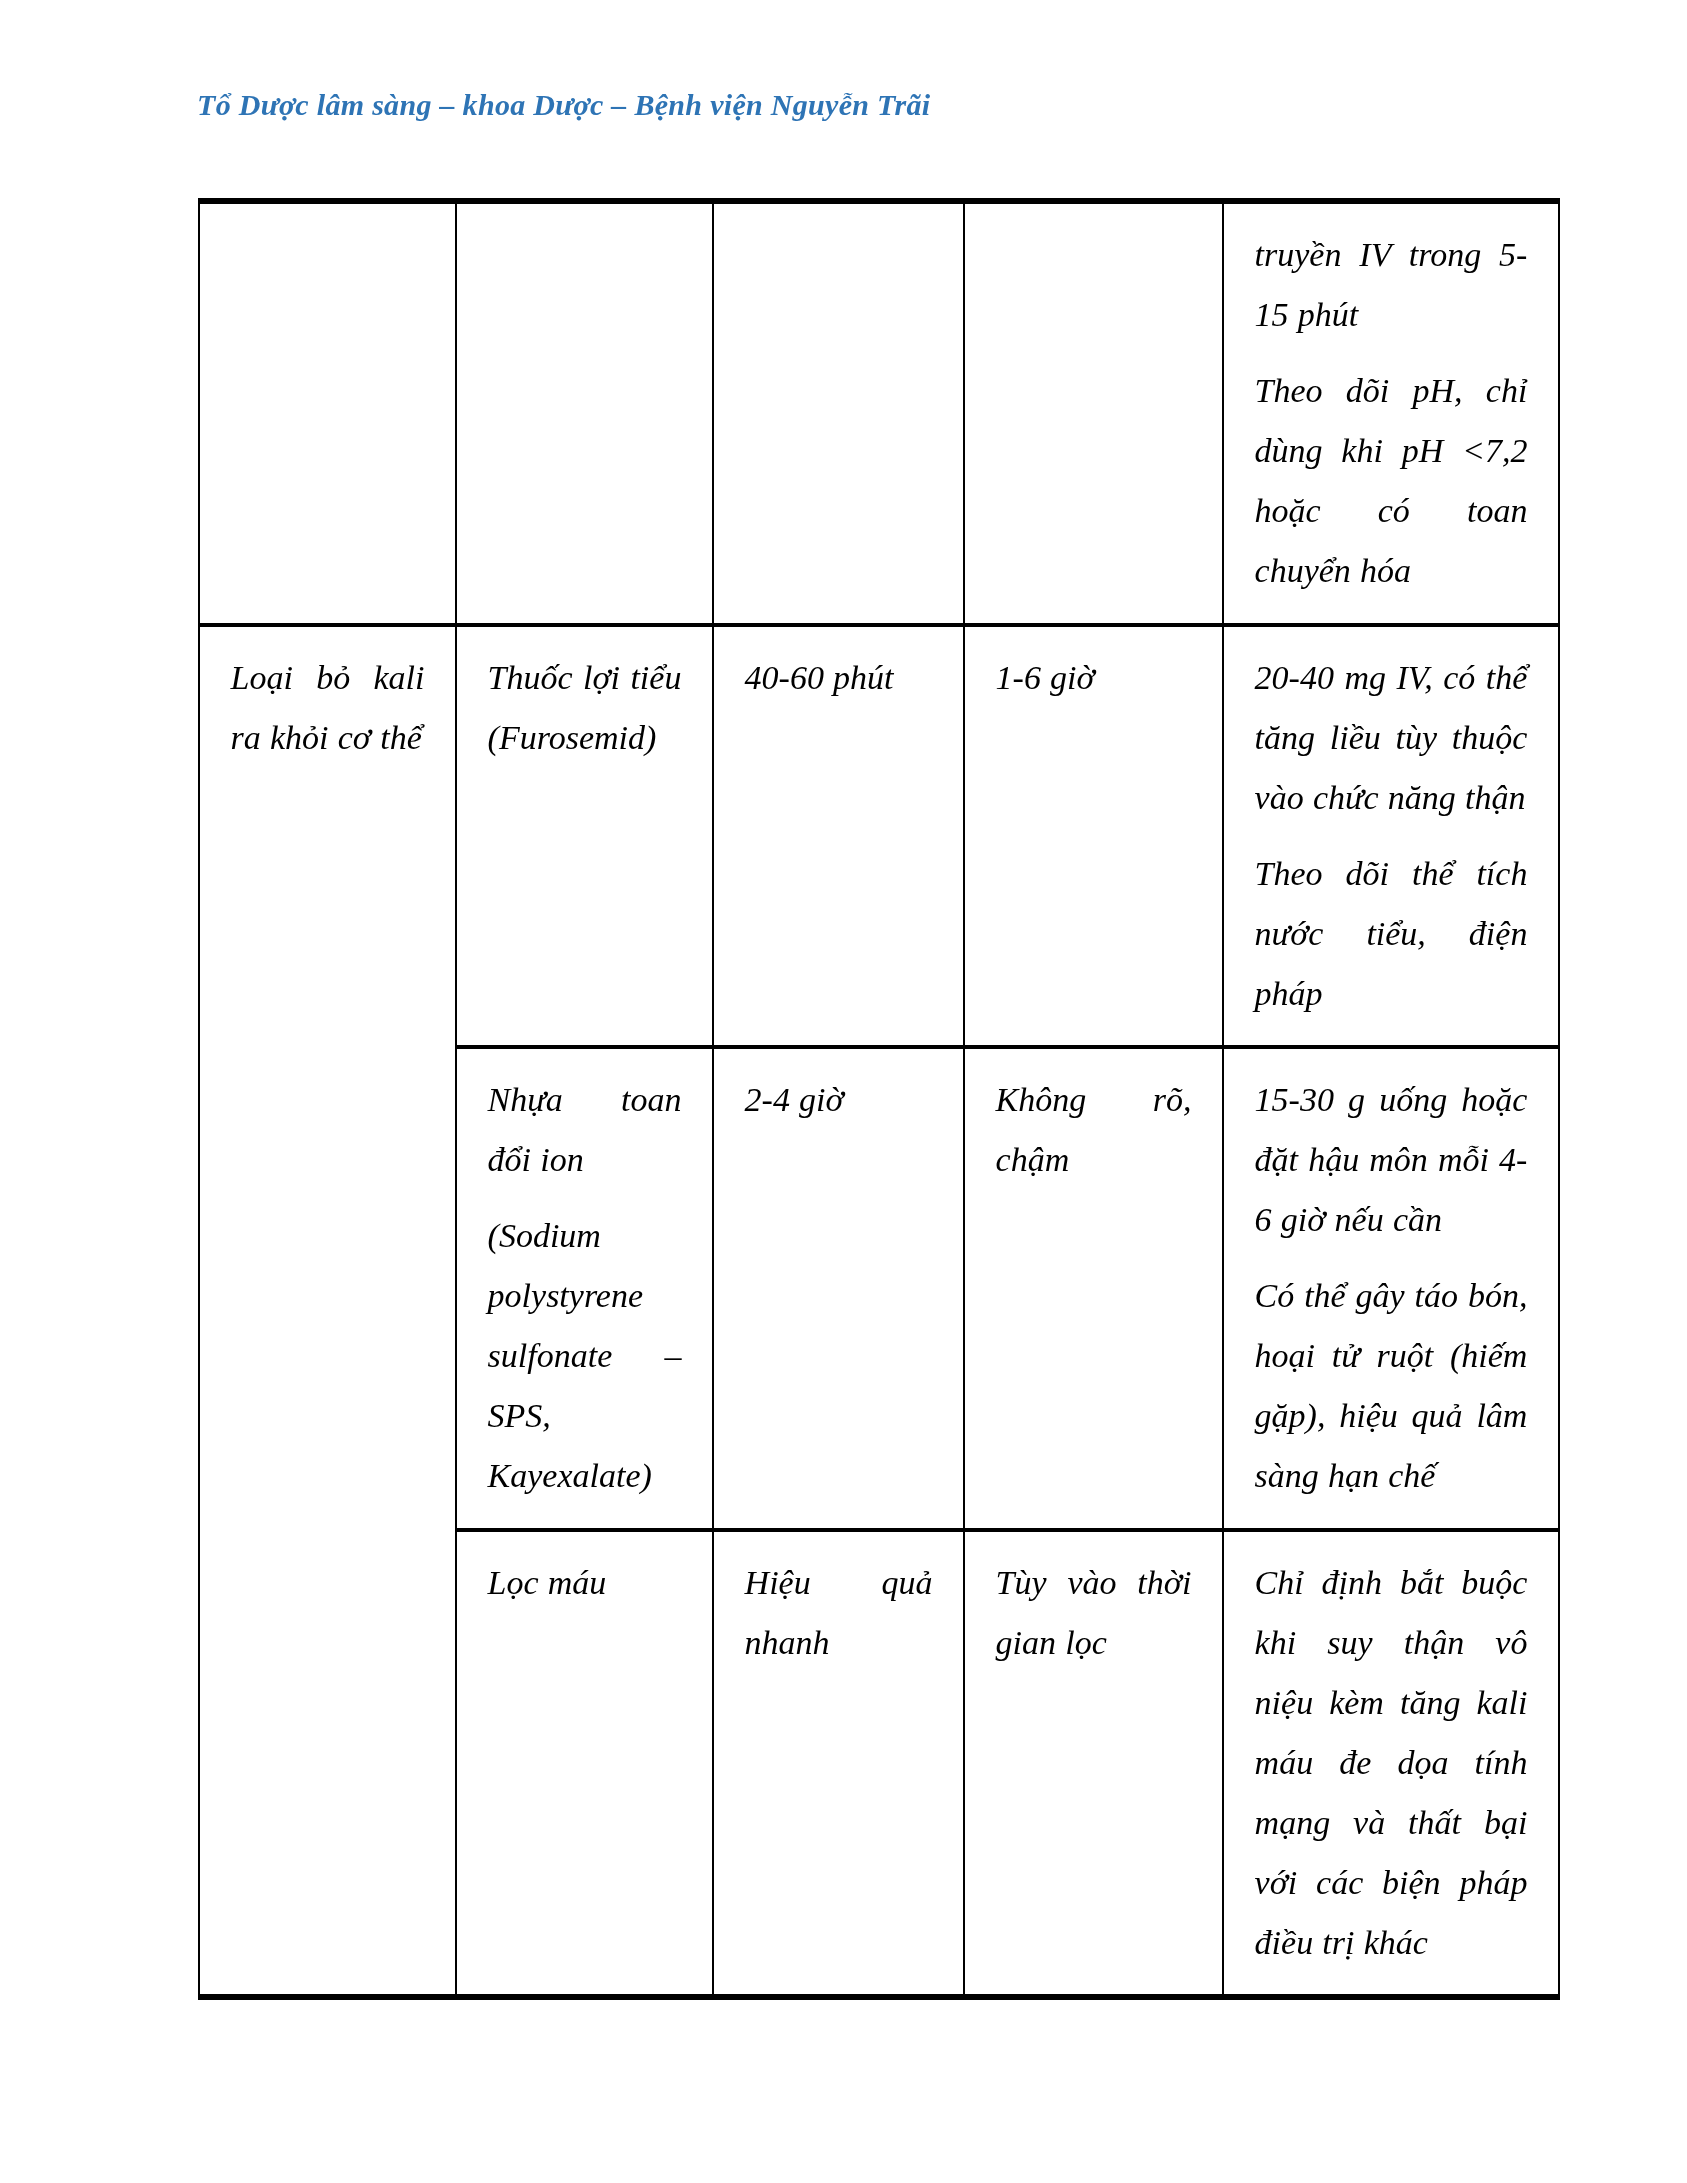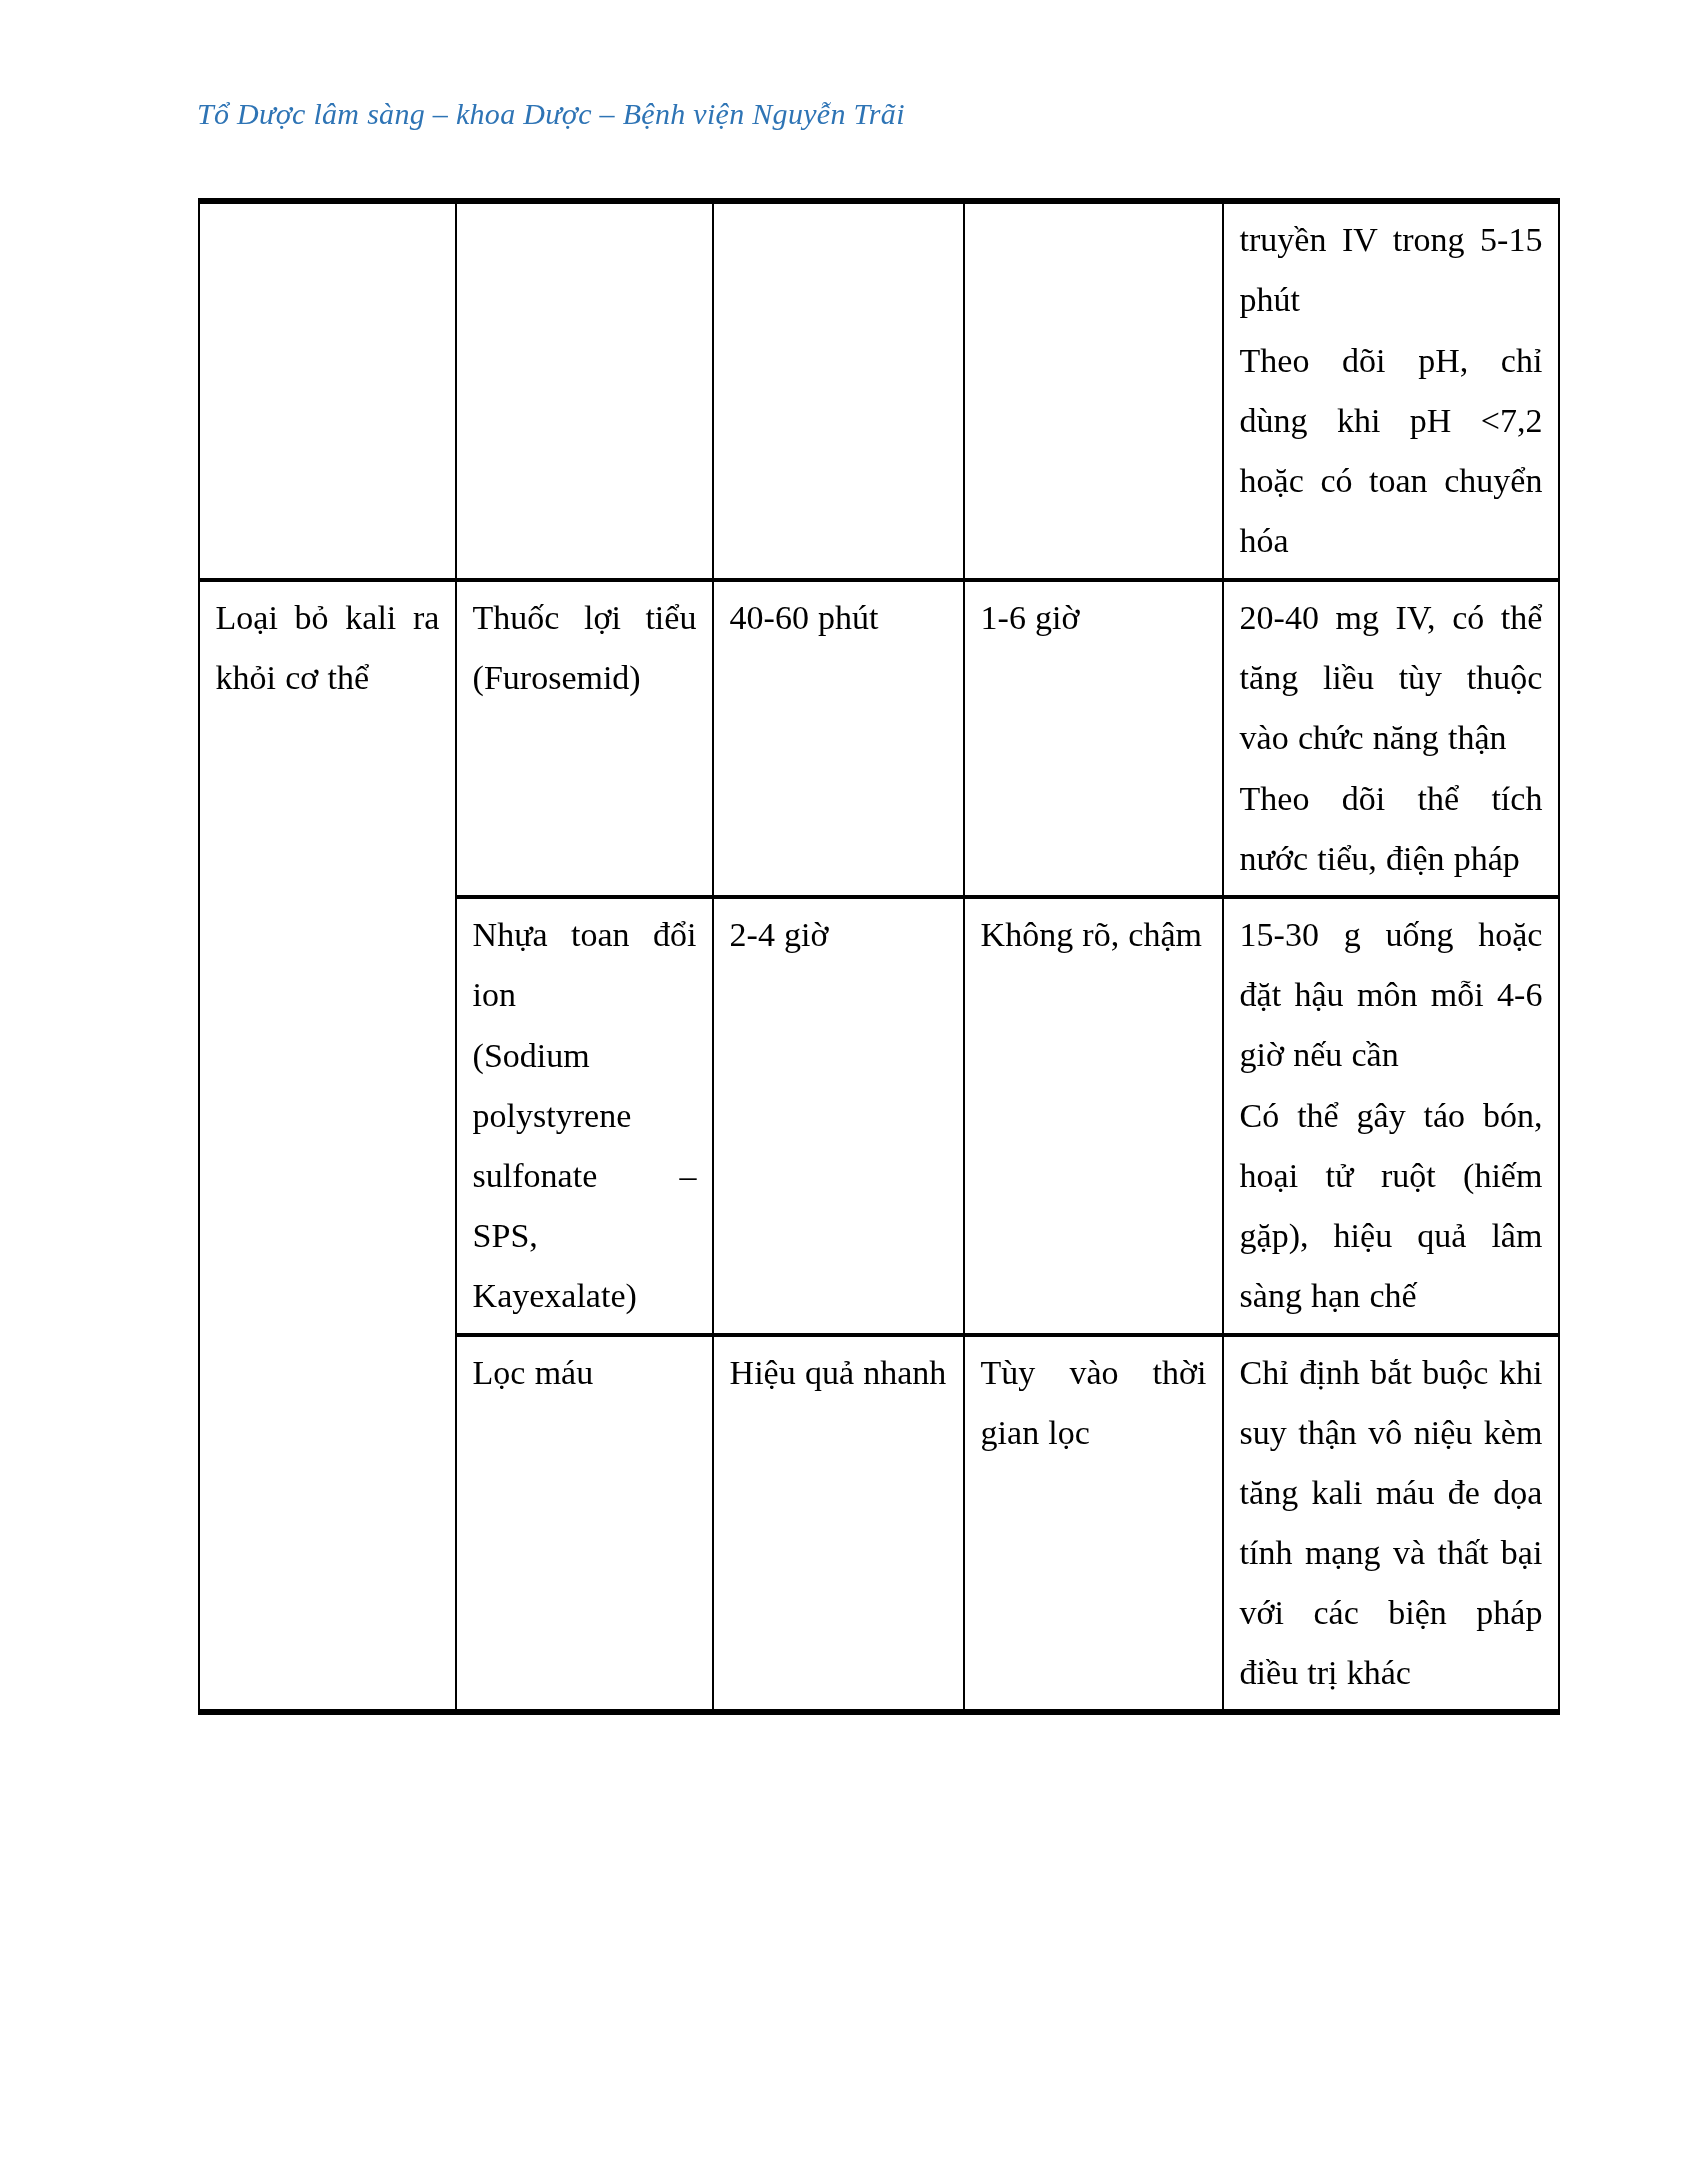--- a/index.html
+++ b/index.html
@@ -12,26 +12,27 @@
     width: 1687px;
     height: 2183px;
     background: #ffffff;
     font-family: "Liberation Serif", "DejaVu Serif", serif;
     color: #000000;
     overflow: hidden;
   }
   .doc-header {
     position: absolute;
     left: 197px;
-    top: 97px;
+    top: 88px;
     font-size: 30px;
     font-style: italic;
     color: #2E74B5;
     white-space: nowrap;
     letter-spacing: 0.3px;
+    font-weight: bold;
   }
   table.doc-table {
     position: absolute;
     left: 198px;
     top: 198px;
     border-collapse: collapse;
     table-layout: fixed;
     width: 1360px;
     border-top: 6px solid #000;
     border-bottom: 6px solid #000;
@@ -43,24 +44,25 @@
     border-right: 2.6px solid #000;
     border-top: 4px solid #000;
     border-bottom: 4px solid #000;
     vertical-align: top;
     padding: 5.3px 14.6px;
     font-size: 34px;
     line-height: 60px;
     color: #000000;
   }
   table.doc-table p {
-    margin: 1px;
+    margin: 16px;
     padding: 0;
     text-align: justify;
     word-spacing: 0.7px;
+    font-style: italic;
   }
 </style>
 </head>
 <body>
 
 <div class="page">
 
   <div class="doc-header">Tổ Dược lâm sàng – khoa Dược – Bệnh viện Nguyễn Trãi</div>
 
   <table class="doc-table">

